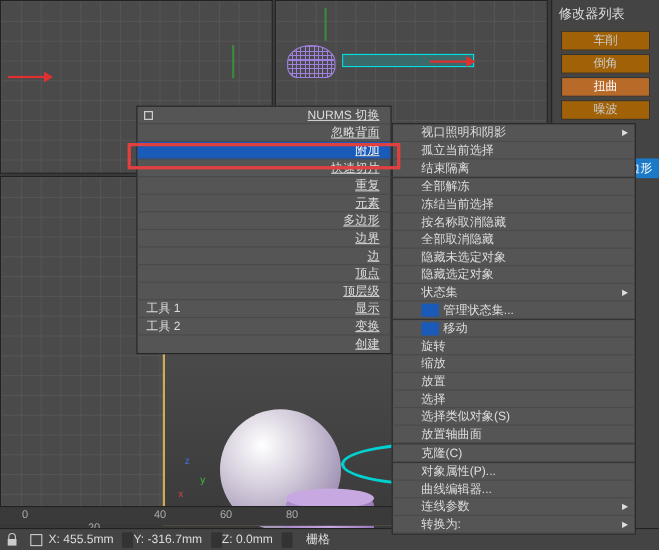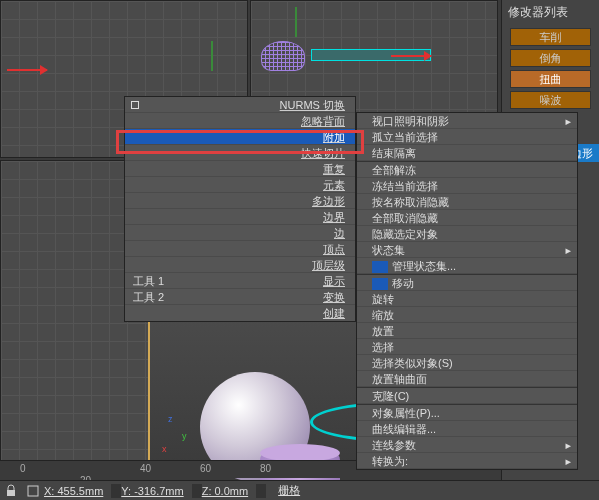--- a/index.html
+++ b/index.html
@@ -30,37 +30,37 @@
 .az { color: #4070e0; top: -12px; left: 8px; } .ay { color: #40c040; top: 5px; left: 22px; } .ax-x { color: #e04040; top: 18px; left: 2px; }
 
 .menu1 { position: absolute; top: 96px; left: 124px; width: 232px; background: #555; border: 1px solid #222; z-index: 10; text-decoration: underline; }
 .menu1 .row { height: 16px; line-height: 16px; text-align: right; padding-right: 10px; color: #ddd; font-size: 11px; border-bottom: 1px solid #4a4a4a; }
 .menu1 .row:last-child { border-bottom: none; }
 .menu1 .highlight { background: #1a5ab8; color: #fff; }
 .red-box { position: absolute; top: 130px; left: 116px; width: 248px; height: 24px; border: 3px solid #e04040; z-index: 11; pointer-events: none; }
 .sq { position: absolute; left: 6px; top: 4px; width: 8px; height: 8px; border: 1px solid #ddd; }
 
 .menu2 { position: absolute; top: 112px; left: 356px; width: 222px; background: #555; border: 1px solid #222; z-index: 9; }
-.menu2 .row { height: 16px; line-height: 16px; padding-left: 15px; color: #ddd; font-size: 11px; border-bottom: 1px solid #4a4a4a; position: relative; }
+.menu2 .row { height: 16px; line-height: 16px; padding-left: 26px; color: #ddd; font-size: 11px; border-bottom: 1px solid #4a4a4a; position: relative; }
 .menu2 .sep { height: 1px; background: #333; }
 .menu2 .arrow::after { content: '▸'; position: absolute; right: 6px; }
 .menu2 .bluewin { display: inline-block; width: 16px; height: 12px; background: #1a5ab8; margin-right: 4px; vertical-align: middle; }
 
 .right-panel { position: absolute; top: 0; right: 0; width: 98px; height: 500px; background: #444; border-left: 1px solid #222; }
 .right-panel .title { padding: 4px 6px; color: #ddd; font-size: 12px; }
 .right-panel .btn { margin: 3px 8px; height: 18px; background: #a16207; border: 1px solid #333; text-align: center; line-height: 16px; font-size: 11px; color: #ccc; }
 .right-panel .btn.active { background: #b86a28; color: #fff; }
 .right-panel .blue-btn { position: absolute; top: 144px; left: 0; right: 0; height: 18px; background: #1a7ac8; color: #fff; text-align: right; padding-right: 6px; line-height: 18px; font-size: 11px; }
 
 .ruler { position: absolute; bottom: 22px; left: 0; width: 498px; height: 18px; background: #3a3a3a; border-top: 1px solid #222; }
 .ruler .tick { position: absolute; top: 2px; font-size: 10px; color: #aaa; }
 
 .status { position: absolute; bottom: 0; left: 0; width: 599px; height: 20px; background: #444; border-top: 1px solid #222; display: flex; align-items: center; font-size: 11px; }
 .status .lock { width: 14px; height: 14px; margin: 0 4px; }
-.status .field { margin-right: 8px; color: #ddd; text-decoration: underline; }
+.status .field { margin-right: 8px; color: #ddd; }
 .status .spin { display: inline-block; width: 10px; height: 14px; background: #333; }
 </style>
 </head>
 <body>
 
 <div class="viewport-area">
   <div class="vp vp-tl grid-bg">
     <div class="cross-y" style="top:40px;left:210px"></div>
     <div class="arrow-red" style="top:68px;left:6px"></div>
   </div>
@@ -102,20 +102,21 @@
 <div class="red-box"></div>
 <div class="menu2" id="menu2">
     <div class="row arrow">视口照明和阴影</div>
     <div class="row">孤立当前选择</div>
     <div class="row">结束隔离</div>
     <div class="sep"></div>
     <div class="row">全部解冻</div>
     <div class="row">冻结当前选择</div>
     <div class="row">按名称取消隐藏</div>
     <div class="row">全部取消隐藏</div>
+    <div class="row">隐藏未选定对象</div>
     <div class="row">隐藏选定对象</div>
     <div class="row arrow">状态集</div>
     <div class="row"><span class="bluewin"></span>管理状态集...</div>
     <div class="sep"></div>
     <div class="row"><span class="bluewin"></span>移动</div>
     <div class="row">旋转</div>
     <div class="row">缩放</div>
     <div class="row">放置</div>
     <div class="row">选择</div>
     <div class="row">选择类似对象(S)</div>

